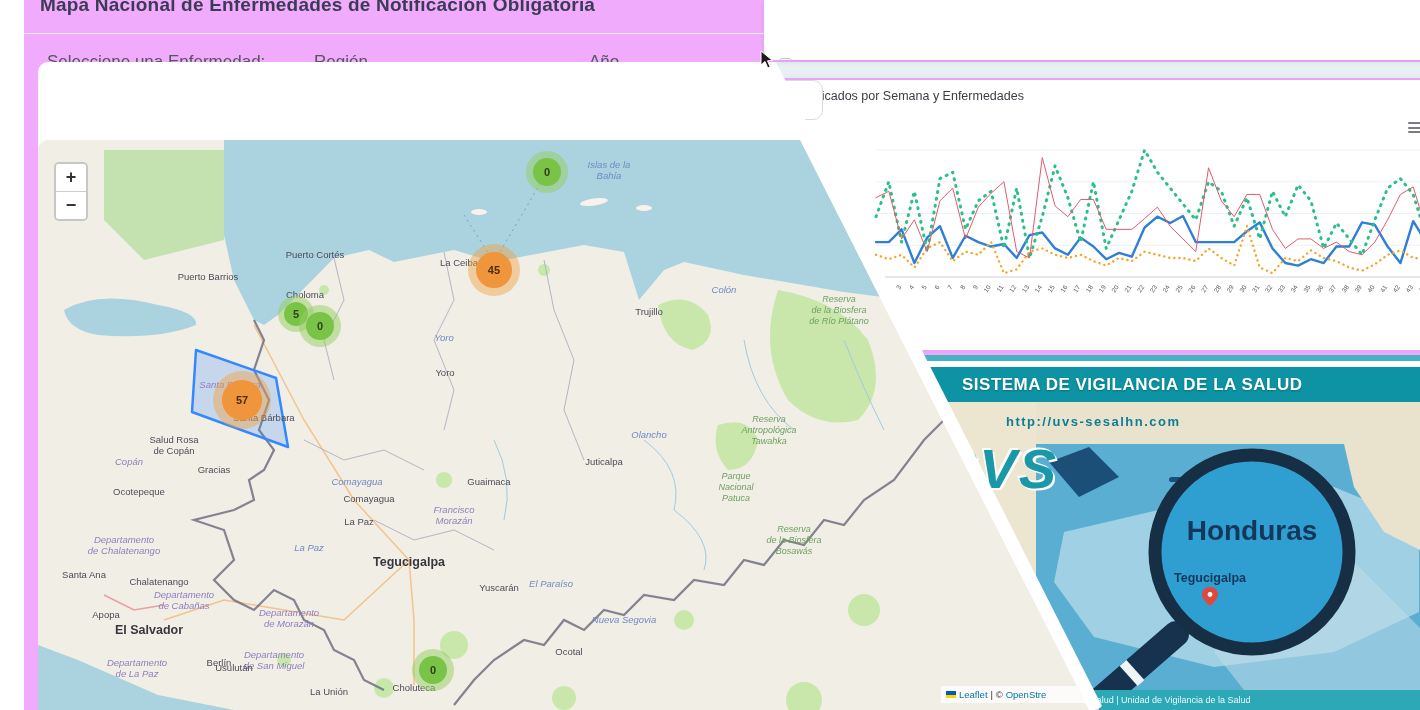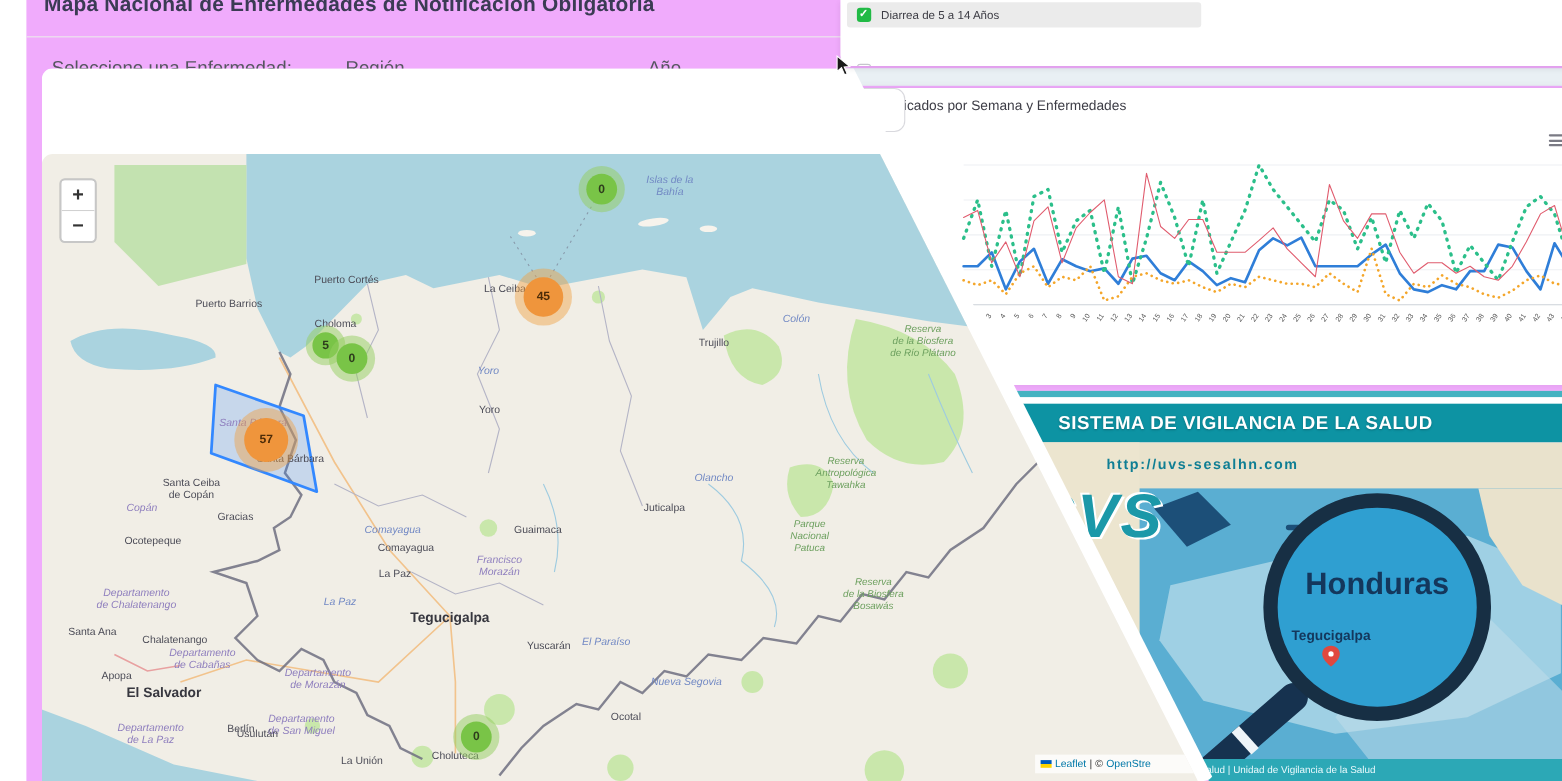--- a/index.html
+++ b/index.html
@@ -273,21 +273,21 @@
         <div class="mlabel lb-city" style="left: 331px; top: 359px;">Comayagua</div>
         <div class="mlabel lb-city" style="left: 321px; top: 382px;">La Paz</div>
         <div class="mlabel lb-city-lg" style="left: 371px; top: 422px;">Tegucigalpa</div>
         <div class="mlabel lb-city" style="left: 461px; top: 448px;">Yuscarán</div>
         <div class="mlabel lb-blue" style="left: 513px; top: 444px;">El Paraíso</div>
         <div class="mlabel lb-blue" style="left: 586px; top: 480px;">Nueva Segovia</div>
         <div class="mlabel lb-city" style="left: 531px; top: 512px;">Ocotal</div>
         <div class="mlabel lb-city" style="left: 376px; top: 548px;">Choluteca</div>
         <div class="mlabel lb-dept" style="left: 192px; top: 245px;">Santa Bárbara</div>
         <div class="mlabel lb-city" style="left: 226px; top: 278px;">Santa Bárbara</div>
-        <div class="mlabel lb-city" style="left: 136px; top: 305px;">Santa Ceiba
+        <div class="mlabel lb-city" style="left: 136px; top: 305px;">Salud Rosa
 de Copán</div>
         <div class="mlabel lb-city" style="left: 176px; top: 330px;">Gracias</div>
         <div class="mlabel lb-dept" style="left: 91px; top: 322px;">Copán</div>
         <div class="mlabel lb-city" style="left: 101px; top: 352px;">Ocotepeque</div>
         <div class="mlabel lb-city" style="left: 46px; top: 435px;">Santa Ana</div>
         <div class="mlabel lb-city" style="left: 121px; top: 442px;">Chalatenango</div>
         <div class="mlabel lb-dept" style="left: 86px; top: 405px;">Departamento
 de Chalatenango</div>
         <div class="mlabel lb-dept" style="left: 146px; top: 460px;">Departamento
 de Cabañas</div>
@@ -342,24 +342,20 @@
     </div>
     <div id="map-attrib">
       <span id="ua-flag"></span>
       <span class="link">Leaflet</span>
       <span> | © </span>
       <span class="link">OpenStre</span>
     </div>
   </div>
 
   <div id="dropdown-panel">
-    <div class="dd-row gray" style="top:2px">
-      <span class="dd-check on"></span>
-      <span>Diarrea de 5 a 14 Años</span>
-    </div>
     <div class="dd-row" style="top:53px">
       <span class="dd-check off"></span>
       <span style="color:#9a9aa5">Parálisis Flácida Menores de 15 Años</span>
     </div>
   </div>
 
   <svg id="cursor" width="14" height="20" viewBox="0 0 14 20">
     <path d="M1,1 L1,15 L5,11.5 L7.8,18 L10.2,17 L7.5,10.8 L12.5,10.5 Z" fill="#1a1a1a" stroke="#fff" stroke-width="1"></path>
   </svg>
 </div>

